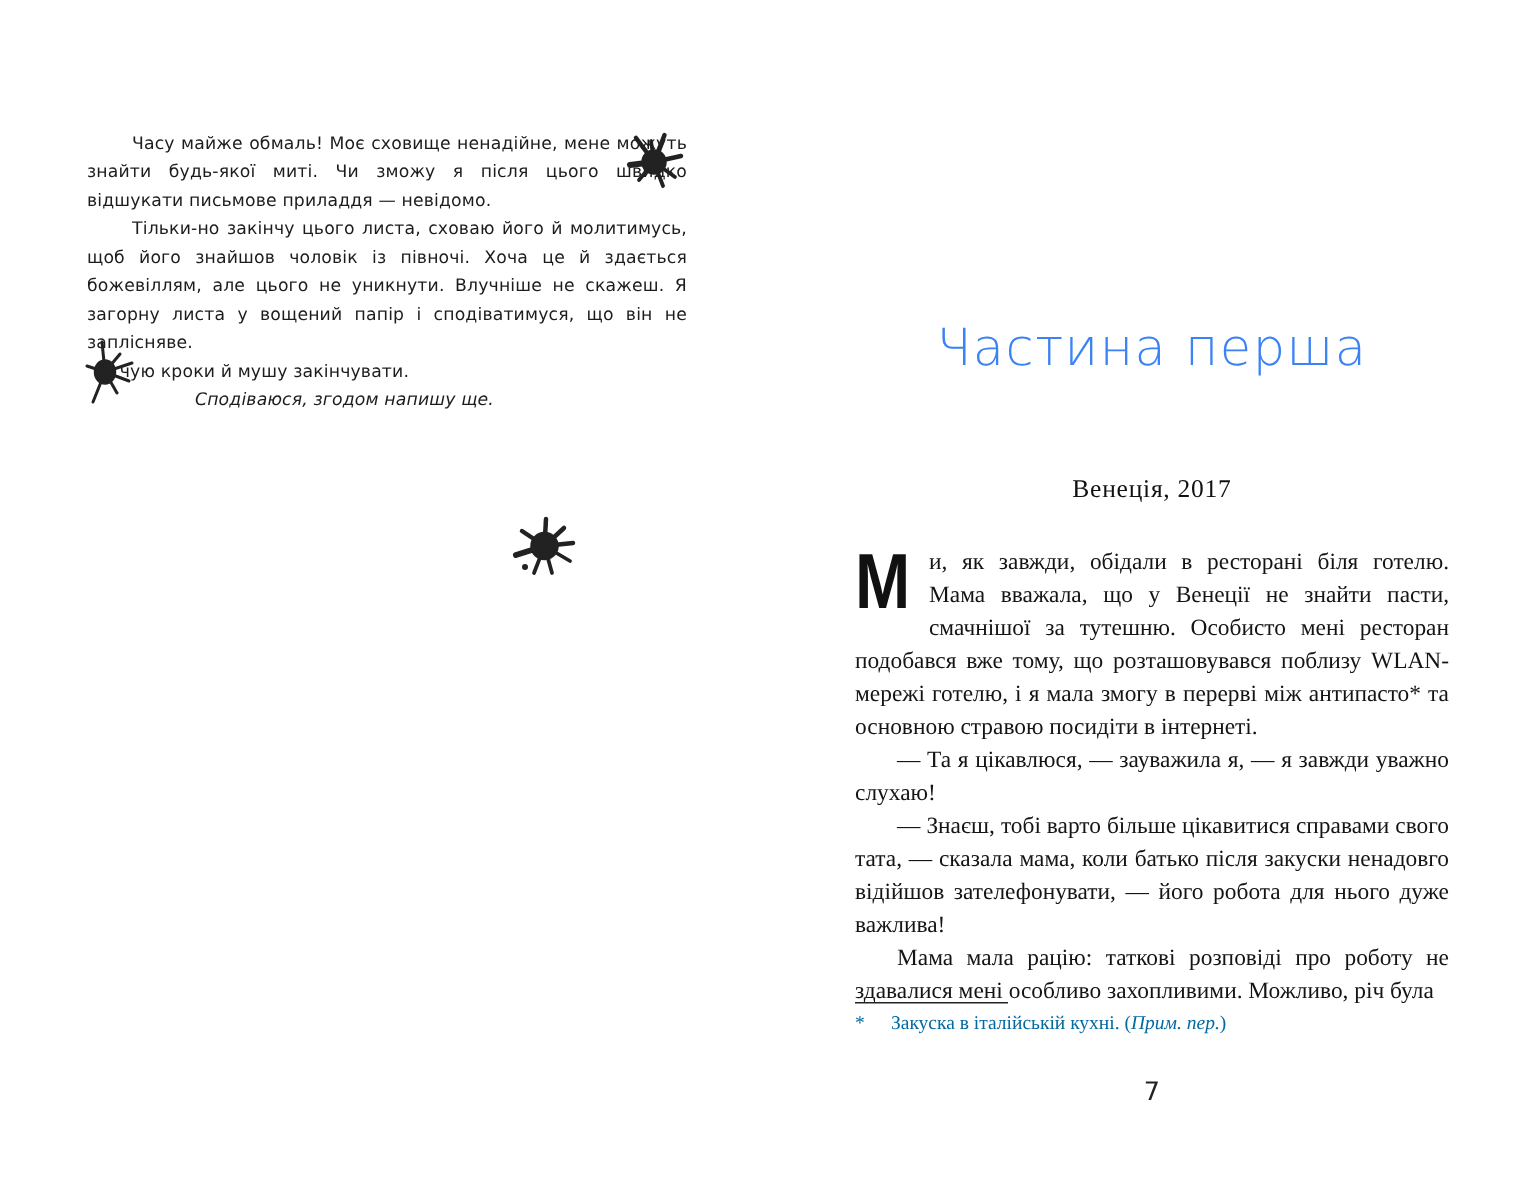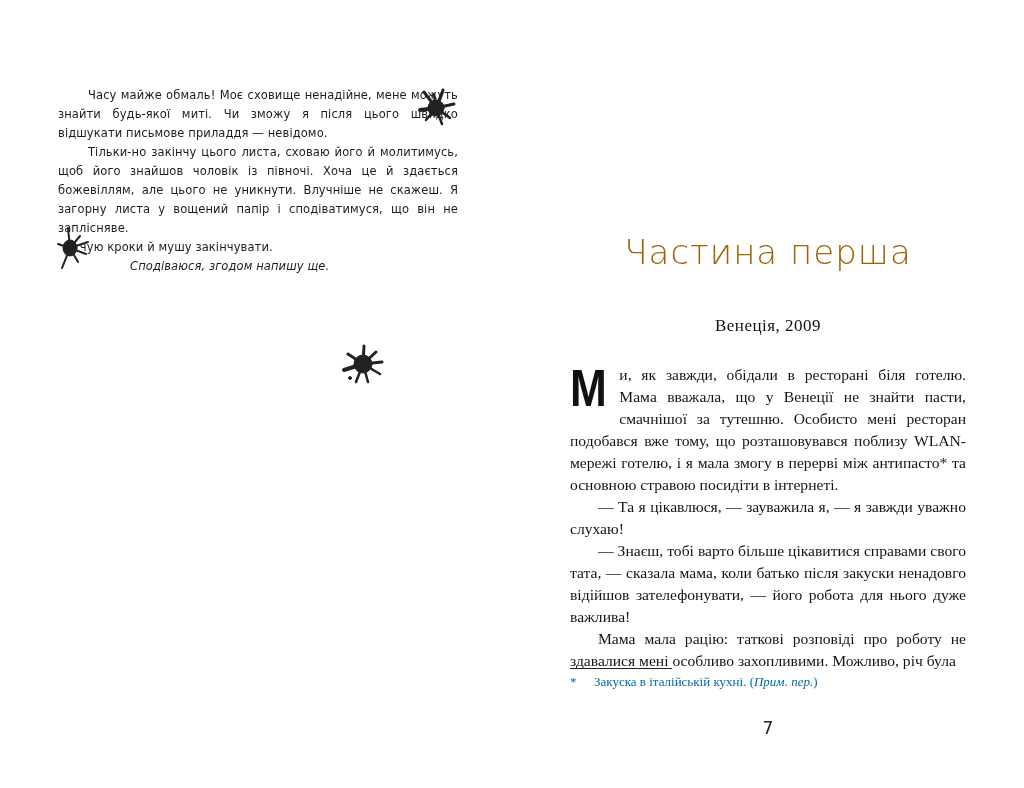--- a/index.html
+++ b/index.html
@@ -17,21 +17,21 @@
   .letter .ind { text-indent: 30px; }
   .letter .ind2 { text-indent: 10px; }
   .letter .sign { padding-left: 72px; font-style: italic; }
 
   .splat { position: absolute; }
   .splat svg { display: block; }
 
   .part-title {
     position: absolute; left: 0; width: 512px; top: 212px; text-align: center;
     font-family: "DejaVu Sans", sans-serif; font-size: 34px; font-weight: 300;
-    letter-spacing: 1px; color: #a16207; margin-top: 20px;
+    letter-spacing: 1px; color: #3b82f6;
   }
   .place-date {
     position: absolute; left: 0; width: 512px; top: 316px; text-align: center;
     font-family: "Liberation Serif", serif; font-size: 17px; letter-spacing: 0.5px; color: #111;
   }
   .body-text {
     position: absolute; left: 58px; top: 364px; width: 396px;
     font-family: "Liberation Serif", serif; font-size: 15.6px; line-height: 22px; color: #141414;
   }
   .body-text p { margin: 0; text-align: justify; }
@@ -110,21 +110,21 @@
         <line x1="25" y1="24" x2="6" y2="30" stroke-width="4"></line>
         <line x1="25" y1="24" x2="10" y2="14" stroke-width="3"></line>
         <circle cx="12" cy="38" r="1.5"></circle>
       </g>
     </svg>
   </div>
 </div>
 
 <div class="page right-page">
   <div class="part-title">Частина перша</div>
-  <div class="place-date">Венеція, 2009</div>
+  <div class="place-date">Венеція, 2017</div>
 
   <div class="body-text">
     <p><span class="dropcap">М</span><span>и, як завжди, обідали в ресторані біля готелю. Мама вважала, що у Венеції не знайти пасти, смачнішої за тутешню. Особисто мені ресторан подобався вже тому, що розташовувався поблизу WLAN-мережі готелю, і я мала змогу в перерві між антипасто* та основною стравою посидіти в інтернеті.</span></p>
     <p class="ind">— Та я цікавлюся, — зауважила я, — я завжди уважно слухаю!</p>
     <p class="ind">— Знаєш, тобі варто більше цікавитися справами свого тата, — сказала мама, коли батько після закуски ненадовго відійшов зателефонувати, — його робота для нього дуже важлива!</p>
     <p class="ind">Мама мала рацію: таткові розповіді про роботу не здавалися мені особливо захопливими. Можливо, річ була</p>
   </div>
 
   <div class="footnote-rule"></div>
   <div class="footnote">

